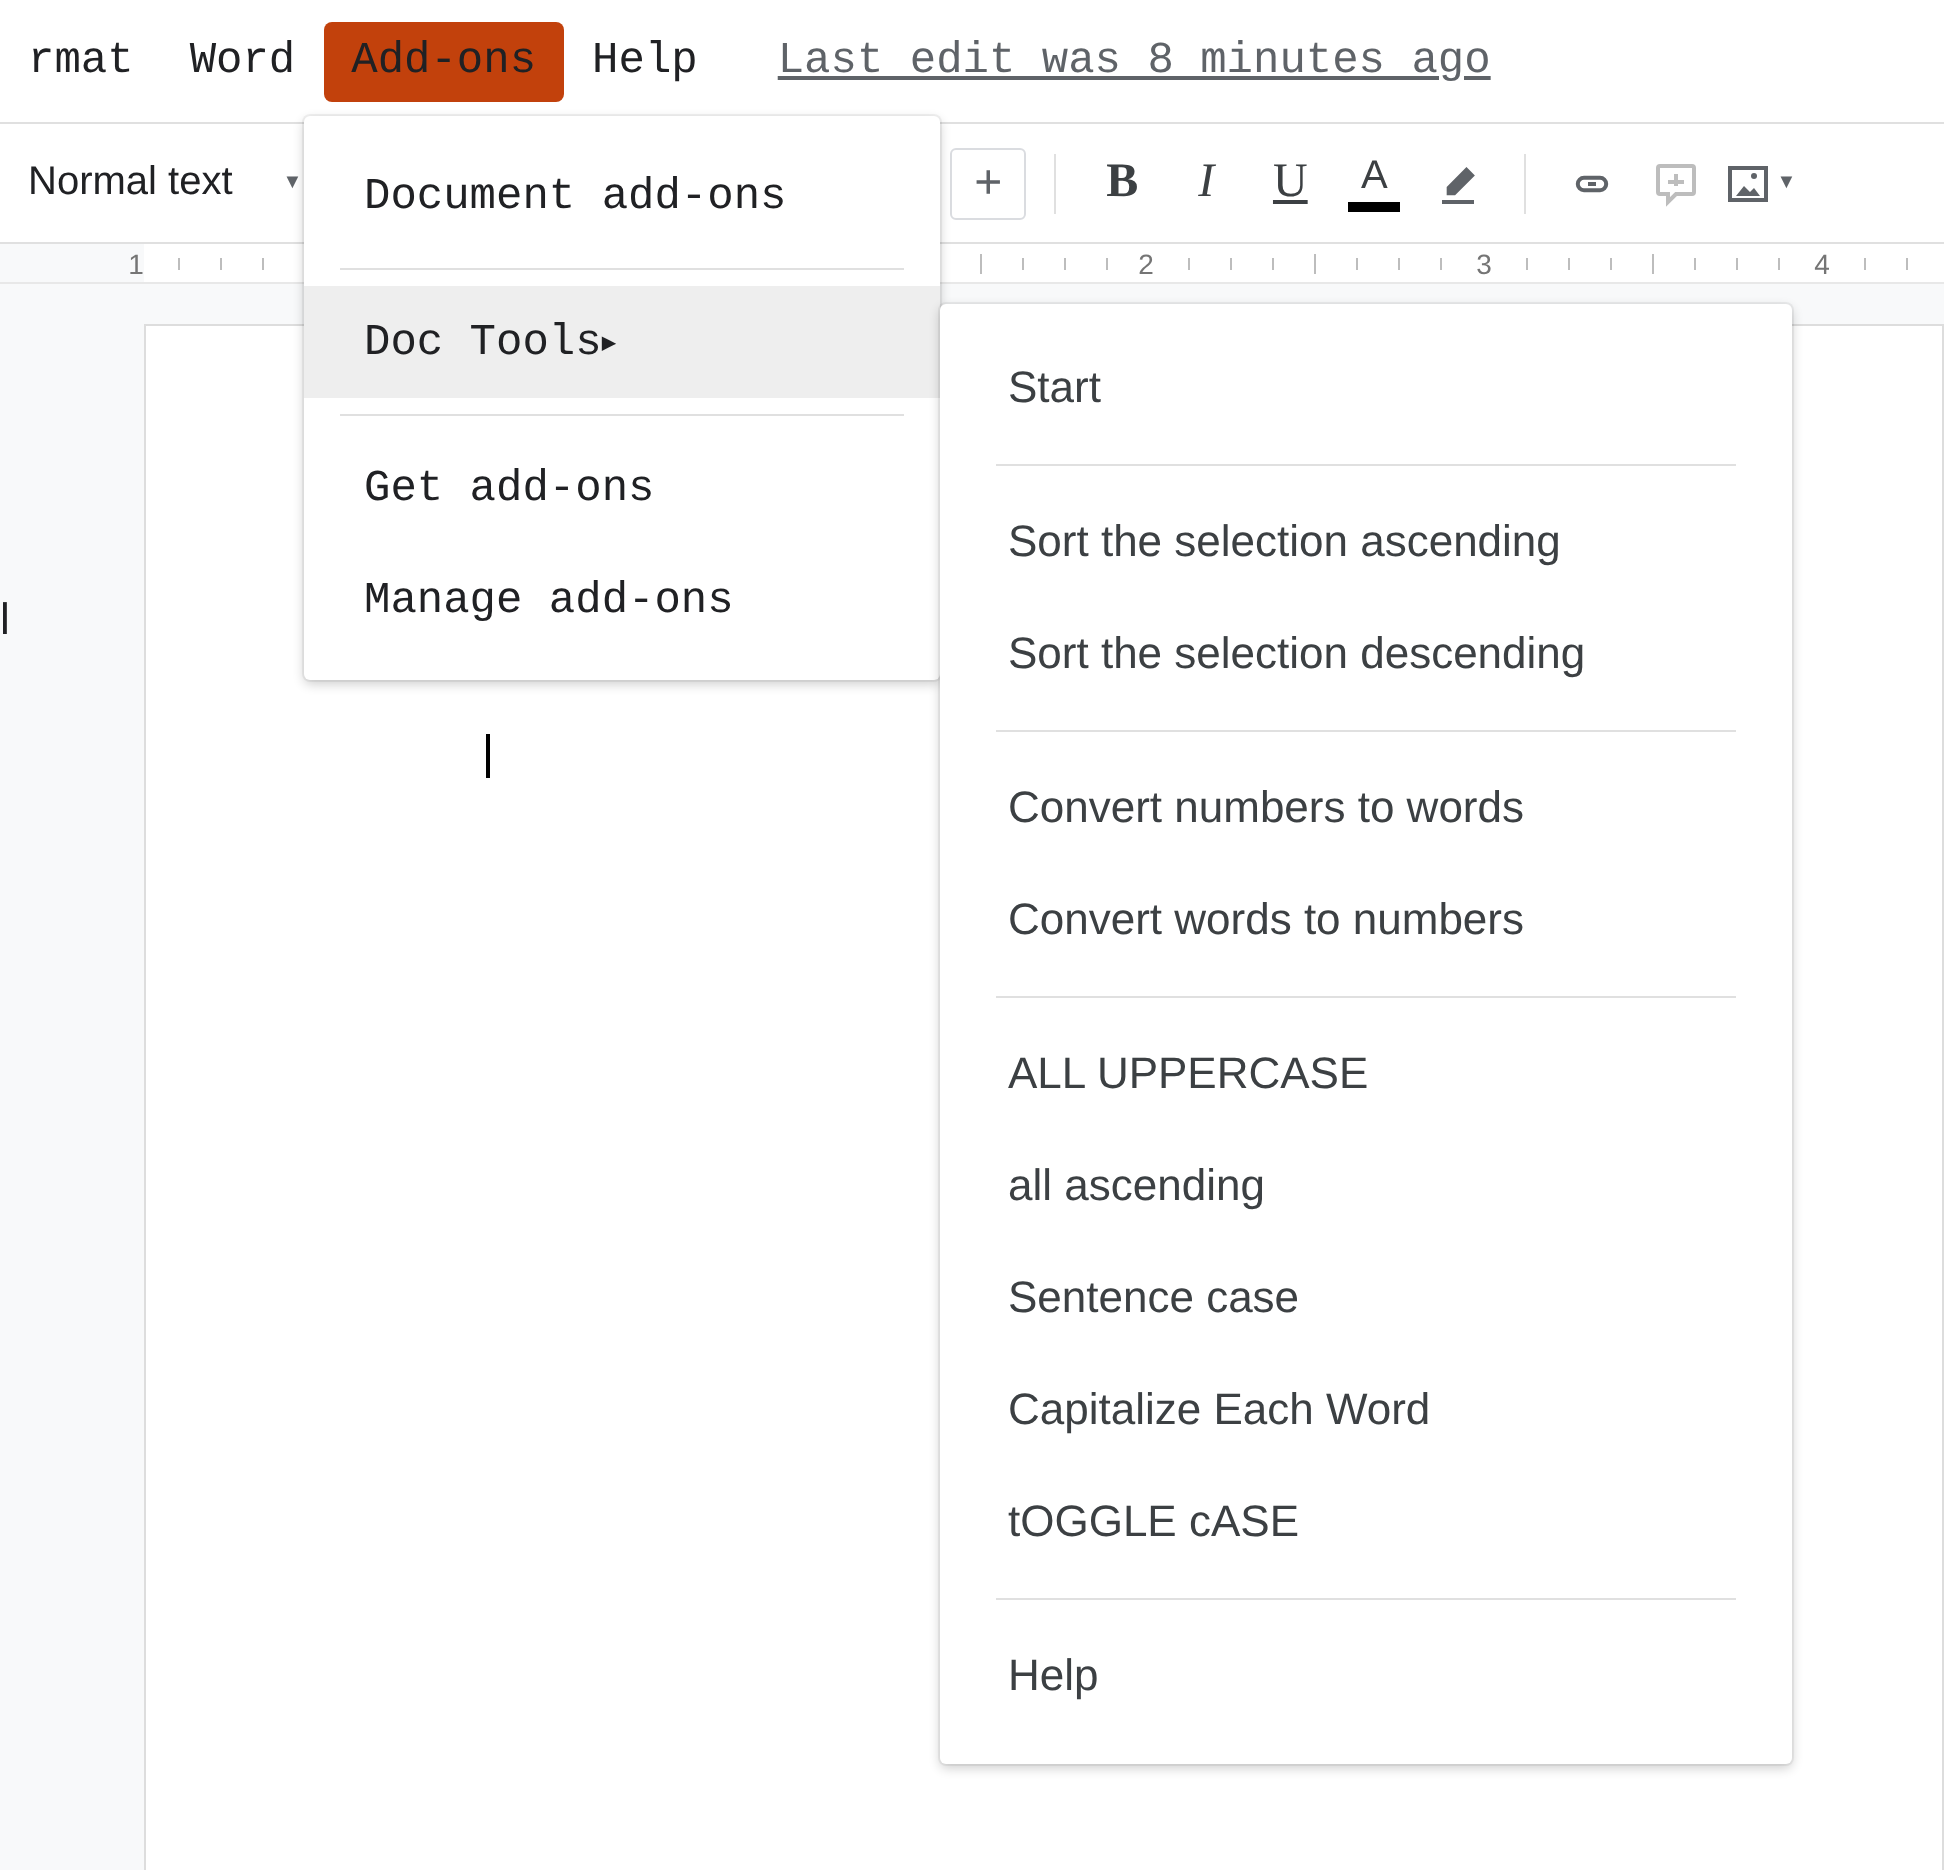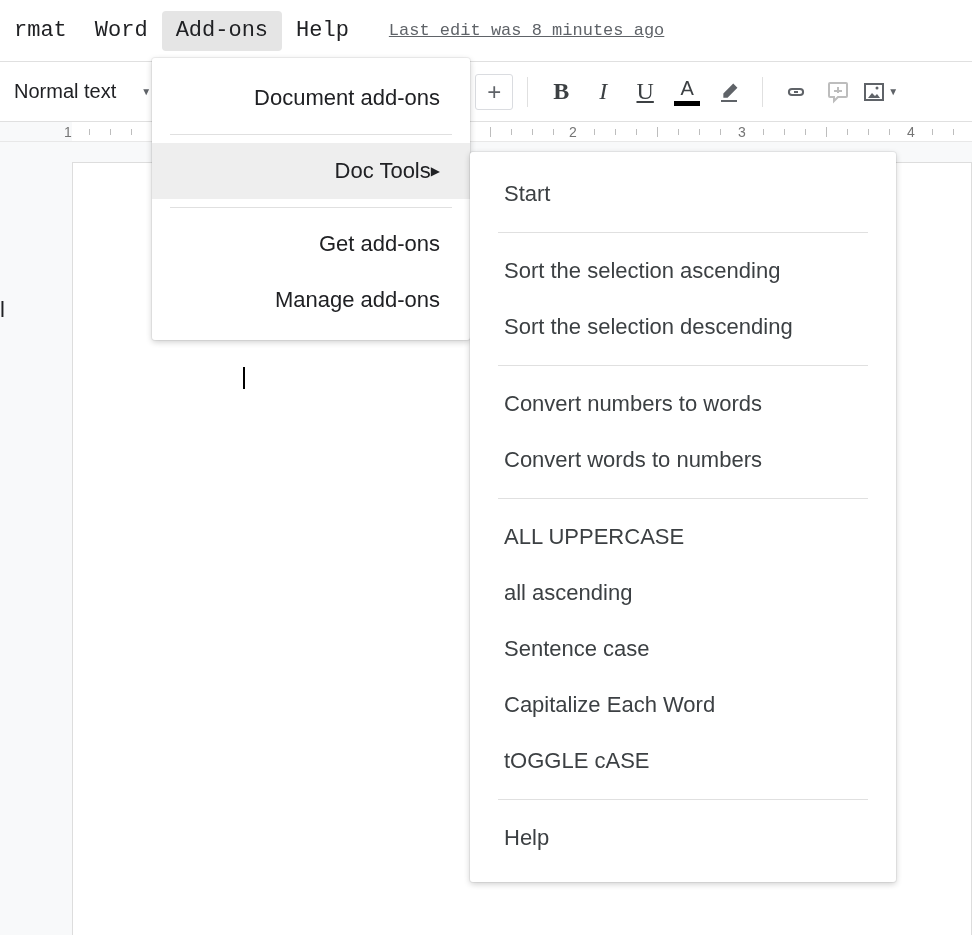--- a/index.html
+++ b/index.html
@@ -30,26 +30,26 @@
       padding: 0 14px;
       height: 40px;
       display: flex;
       align-items: center;
       font-size: 22px;
       color: #202124;
       cursor: pointer;
       border-radius: 4px;
     }
     .menu-item.active {
-      background: #e5e5e5;
+      background: #c2410c;
       text-align: center;
     }
     .last-edit {
       margin-left: 26px;
-      font-size: 17px;
+      font-size: 22px;
       color: #5f6368;
       text-decoration: underline;
       cursor: pointer;
     }
     
     .toolbar {
       display: flex;
       align-items: center;
       height: 60px;
       padding: 0 4px;
@@ -208,21 +208,22 @@
       padding: 12px 0;
     }
     .addons-panel .m-item {
       height: 56px;
       display: flex;
       align-items: center;
       padding: 0 30px;
       font-size: 22px;
       color: #202124;
       cursor: pointer;
-      justify-content: flex-end;
+      justify-content: flex-start;
+      font-family: Liberation Mono, monospace;
     }
     .addons-panel .m-item.highlight {
       background: #eeeeee;
     }
     .addons-panel .m-sep {
       height: 1px;
       background: #e0e0e0;
       margin: 8px 18px;
     }
     .tri {

